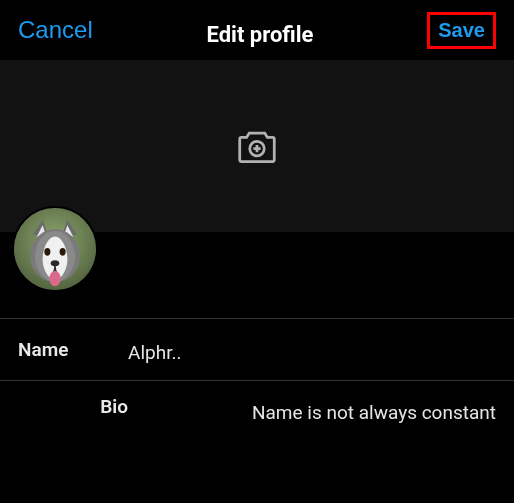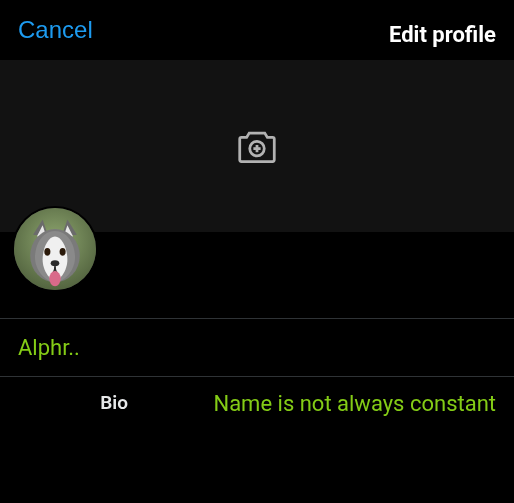--- a/index.html
+++ b/index.html
@@ -92,34 +92,38 @@
       text-align: right;
     }
     .field-label {
       color: #e7e9ea;
       font-size: 19px;
       font-weight: 600;
       width: 110px;
       flex-shrink: 0;
     }
     .field-value {
-      color: #84cc16;
-      font-size: 22px;
+      color: #e5e5e5;
+      font-size: 19px;
       background: none;
       border: none;
       outline: none;
       flex: 1;
+      margin-top: 6px;
     }
   </style>
 </head>
 <body>
 
 <div class="header">
   <button class="cancel-btn">Cancel</button>
   <div class="title">Edit profile</div>
+  <div class="save-btn-wrap">
+    <button class="save-btn">Save</button>
+  </div>
 </div>
 
 <div class="banner">
   <svg class="camera-icon" viewBox="0 0 24 22" fill="none" stroke="#cfcfcf" stroke-width="1.6">
     <path d="M3 6 h3 l1.5 -2.5 h9 L18 6 h3 a1 1 0 0 1 1 1 v12 a1 1 0 0 1 -1 1 H3 a1 1 0 0 1 -1 -1 V7 a1 1 0 0 1 1 -1 Z"></path>
     <circle cx="12" cy="12.5" r="4.2"></circle>
     <line x1="12" y1="10.4" x2="12" y2="14.6"></line>
     <line x1="9.9" y1="12.5" x2="14.1" y2="12.5"></line>
   </svg>
 </div>
@@ -145,19 +149,20 @@
     <ellipse cx="51" cy="46" rx="3.2" ry="4" fill="#2b1a0a"></ellipse>
     <ellipse cx="43" cy="58" rx="4.5" ry="3.2" fill="#2a2a2a"></ellipse>
     <path d="M43 61 C43 66 40 70 38 72" stroke="#2a2a2a" stroke-width="1.5" fill="none"></path>
     <path d="M43 61 C43 66 46 70 48 72" stroke="#2a2a2a" stroke-width="1.5" fill="none"></path>
     <ellipse cx="43" cy="74" rx="6" ry="8" fill="#d96a8a"></ellipse>
   </svg>
 </div>
 
 <div class="fields">
   <div class="field-row">
+    <div class="field-label">Name</div>
     <div class="field-value">Alphr..</div>
   </div>
   <div class="field-row bio">
     <div class="field-label">Bio</div>
     <div class="field-value">Name is not always constant</div>
   </div>
 </div>
 
 </body></html>

